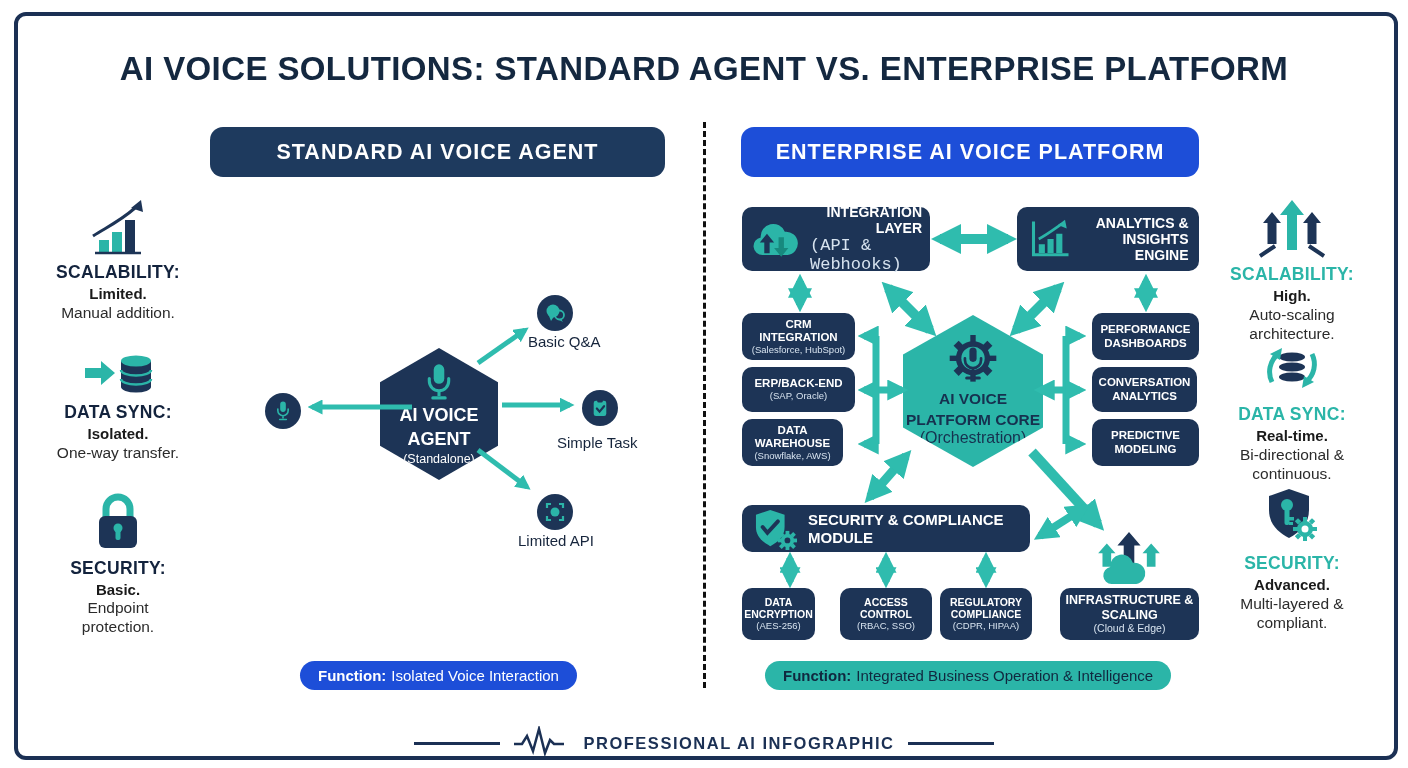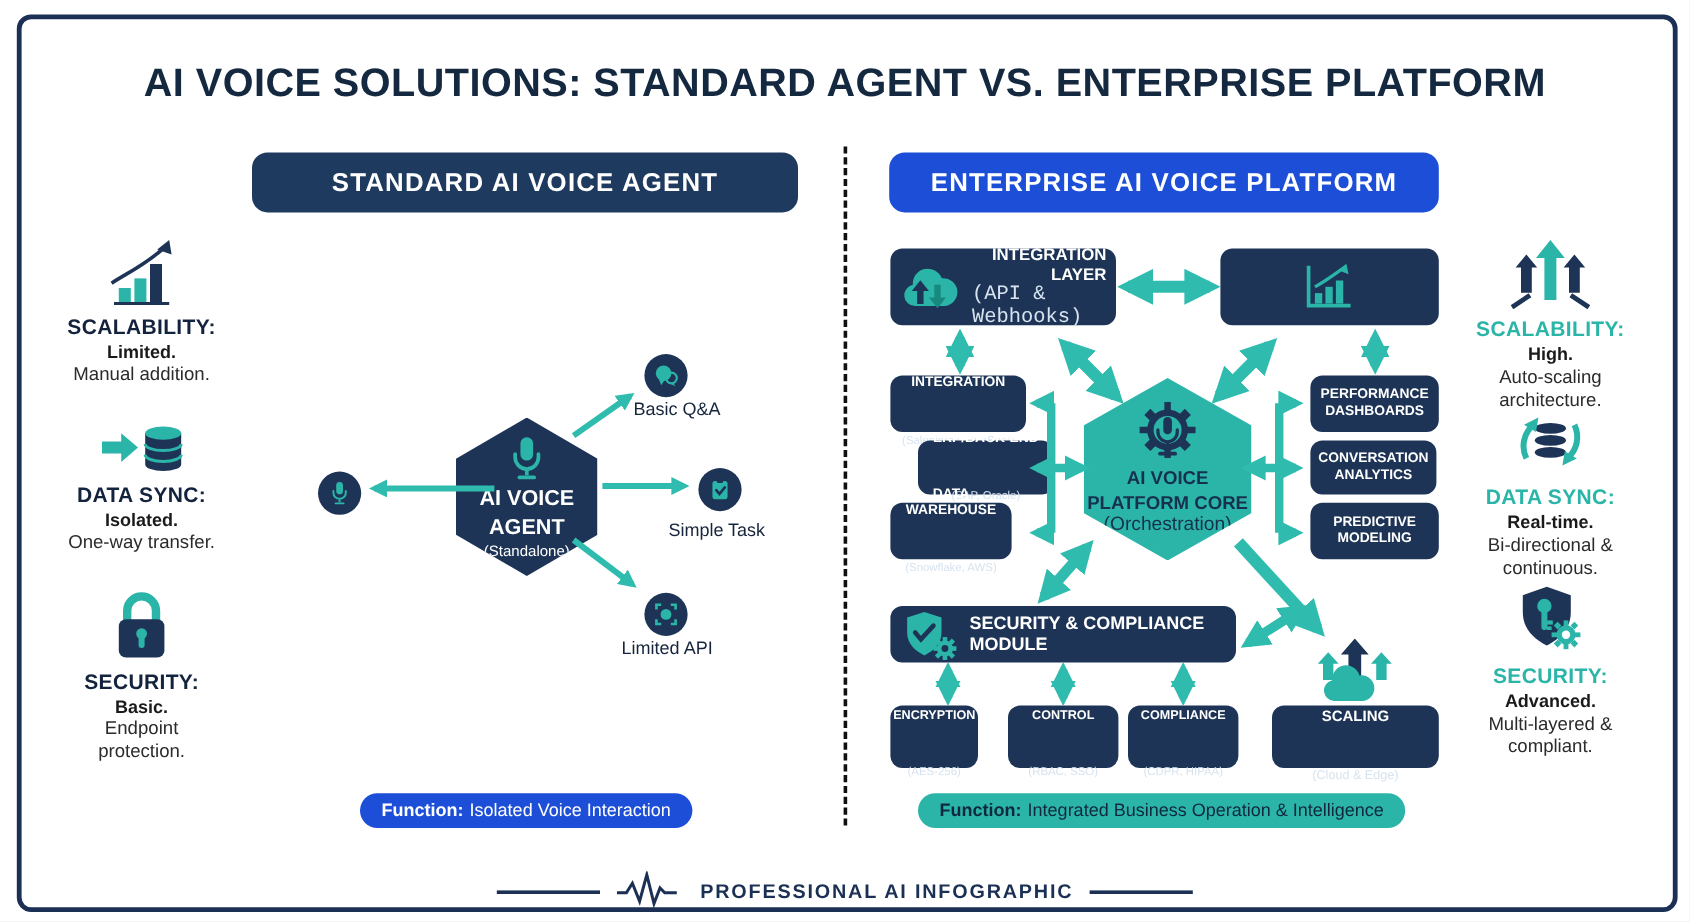--- a/index.html
+++ b/index.html
@@ -25,21 +25,21 @@
   #std-hex{left:380px;top:348px;width:118px;height:132px;background:#1d3456;color:#fff;}
   #std-hex .l1{font-size:18px;font-weight:700;line-height:1.1;margin-top:4px;}
   #std-hex .sub{font-size:12.5px;margin-top:2px;}
   #ent-hex{left:903px;top:315px;width:140px;height:152px;background:#2bb5a8;color:#16314f;}
   #ent-hex .l1{font-size:15.5px;font-weight:700;line-height:1.15;margin-top:3px;}
   #ent-hex .sub{font-size:16px;margin-top:1px;}
   .node-circle{width:36px;height:36px;border-radius:50%;background:#1d3456;
                display:flex;align-items:center;justify-content:center;}
   .node-label{font-size:15px;color:#16253c;white-space:nowrap;}
   .navy-box{background:#1d3456;border-radius:10px;color:#fff;display:flex;flex-direction:column;
-            align-items:center;justify-content:center;text-align:center;padding:4px;box-sizing:border-box;gap:36px;}
+            align-items:center;justify-content:center;text-align:center;padding:4px;box-sizing:border-box;}
   .hbox{flex-direction:row;text-align:left;gap:10px;padding:6px 10px;}
   .bx-title{font-weight:700;line-height:1.15;}
   .bx-sub{color:#d7e3ef;line-height:1.1;}
   .t14 .bx-title{font-size:14px;text-align:right;} .t14 .bx-sub{font-size:17px;margin-top:1px;font-family:Liberation Mono, monospace;}
   .t11 .bx-title{font-size:11.5px;} .t11 .bx-sub{font-size:9.5px;margin-top:1px;}
   .t10 .bx-title{font-size:10.5px;} .t10 .bx-sub{font-size:9.5px;margin-top:1px;}
   .t15 .bx-title{font-size:15px;}
   .t12 .bx-title{font-size:12.5px;} .t12 .bx-sub{font-size:10.5px;margin-top:1px;}
   #divider{left:703px;top:122px;height:566px;width:0;border-left:3.5px dashed #101010;}
   .fn-pill{height:29px;line-height:29px;border-radius:15px;font-size:15px;padding:0 18px;}
@@ -187,27 +187,28 @@
     <span>
       <svg width="46" height="42" viewBox="0 0 52 48">
         <path d="M6 4 V42 H46" stroke="#2bb5a8" stroke-width="3.5" fill="none"></path>
         <rect x="12" y="30" width="7" height="10" fill="#2bb5a8"></rect>
         <rect x="22" y="24" width="7" height="16" fill="#2bb5a8"></rect>
         <rect x="32" y="18" width="7" height="22" fill="#2bb5a8"></rect>
         <path d="M12 24 C 20 20, 28 14, 38 7" stroke="#2bb5a8" stroke-width="3" fill="none"></path>
         <polygon points="42,2 44,12 34,8" fill="#2bb5a8"></polygon>
       </svg>
     </span>
+    <div class="bx-title" style="width:105px;">ANALYTICS &amp; INSIGHTS ENGINE</div>
   </div>
 
   <div class="abs navy-box t11" style="left:742px;top:313px;width:113px;height:47px;">
     <div class="bx-title">CRM INTEGRATION</div>
     <div class="bx-sub">(Salesforce, HubSpot)</div>
   </div>
-  <div class="abs navy-box t11" style="left:765px;top:367px;width:113px;height:45px;">
+  <div class="abs navy-box t11" style="left:742px;top:367px;width:113px;height:45px;">
     <div class="bx-title">ERP/BACK-END</div>
     <div class="bx-sub">(SAP, Oracle)</div>
   </div>
   <div class="abs navy-box t11" style="left:742px;top:419px;width:101px;height:47px;text-align:center;">
     <div class="bx-title">DATA WAREHOUSE</div>
     <div class="bx-sub">(Snowflake, AWS)</div>
   </div>
 
   <div id="ent-hex" class="abs hex">
     <span>

